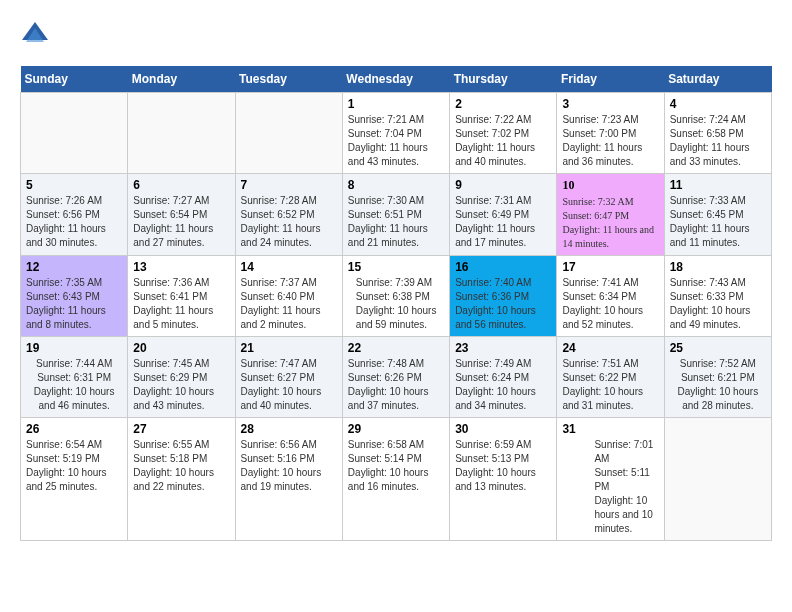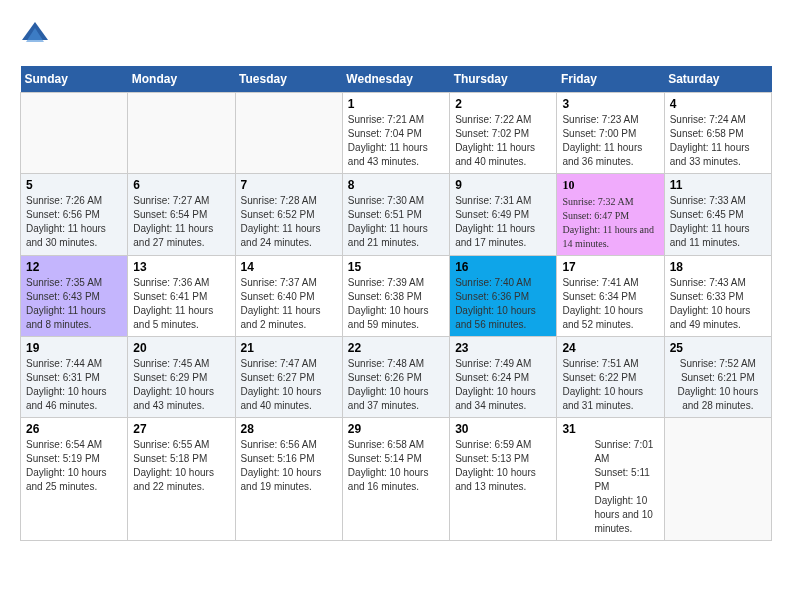--- a/index.html
+++ b/index.html
@@ -212,21 +212,21 @@
 Daylight: 11 hours and 5 minutes.</div>
         </td>
         <td style="background: rgb(255, 255, 255);">
           <span class="day-num">14</span>
           <div class="day-info" style="white-space: pre-line;">Sunrise: 7:37 AM
 Sunset: 6:40 PM
 Daylight: 11 hours and 2 minutes.</div>
         </td>
         <td style="background: rgb(255, 255, 255);">
           <span class="day-num">15</span>
-          <div class="day-info" style="white-space: pre-line;">Sunrise: 7:39 AM
+          <div class="day-info" style="white-space: pre-line; margin-left: 8px;">Sunrise: 7:39 AM
 Sunset: 6:38 PM
 Daylight: 10 hours and 59 minutes.</div>
         </td>
         <td style="background: #0ea5e9;">
           <span class="day-num">16</span>
           <div class="day-info" style="white-space: pre-line;">Sunrise: 7:40 AM
 Sunset: 6:36 PM
 Daylight: 10 hours and 56 minutes.</div>
         </td>
         <td style="background: rgb(255, 255, 255);">
@@ -238,21 +238,21 @@
         <td style="background: rgb(255, 255, 255);">
           <span class="day-num">18</span>
           <div class="day-info" style="white-space: pre-line;">Sunrise: 7:43 AM
 Sunset: 6:33 PM
 Daylight: 10 hours and 49 minutes.</div>
         </td>
       </tr>
       <tr>
         <td style="background: rgb(240, 244, 248);">
           <span class="day-num">19</span>
-          <div class="day-info" style="white-space: pre-line;">Sunrise: 7:44 AM
+          <div class="day-info" style="white-space: pre-line; text-align: center;">Sunrise: 7:44 AM
 Sunset: 6:31 PM
 Daylight: 10 hours and 46 minutes.</div>
         </td>
         <td style="background: rgb(240, 244, 248);">
           <span class="day-num">20</span>
           <div class="day-info" style="white-space: pre-line;">Sunrise: 7:45 AM
 Sunset: 6:29 PM
 Daylight: 10 hours and 43 minutes.</div>
         </td>
         <td style="background: rgb(240, 244, 248);">

